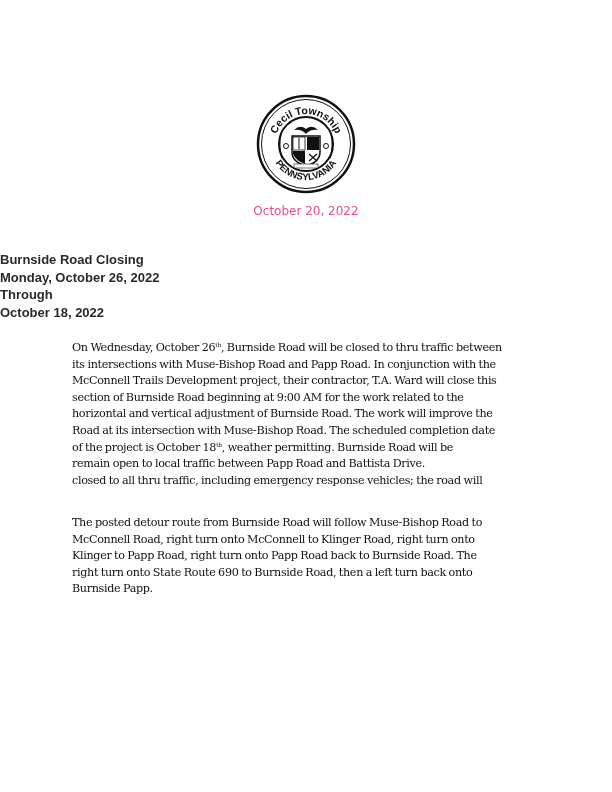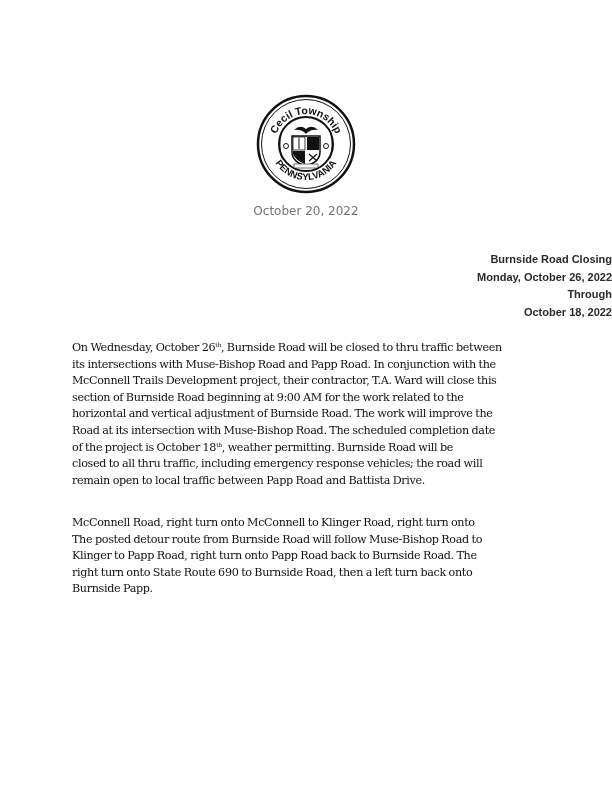--- a/index.html
+++ b/index.html
@@ -1,22 +1,22 @@
 <!DOCTYPE html>
 <html><head>
 <meta charset="utf-8">
 <style>
   html, body { margin: 0; padding: 0; background: #ffffff; }
   body { width: 612px; height: 792px; position: relative; overflow: hidden; color: #111; }
   .page { position: absolute; left: 0; top: 0; width: 612px; height: 792px; background: #fff; }
   .seal { position: absolute; left: 256px; top: 94px; width: 100px; height: 100px; }
   .date { position: absolute; left: 0; width: 612px; top: 204px; text-align: center;
-          font-family: "DejaVu Sans", sans-serif; font-size: 12px; color: #737373; }
-  .title-block { position: absolute; left: 0; width: 612px; top: 251px; text-align: right;
-          font-family: "Liberation Sans", sans-serif; font-weight: bold; font-size: 11px;
+          font-family: "DejaVu Sans", sans-serif; font-size: 12px; color: #ec4899; }
+  .title-block { position: absolute; left: 0; width: 612px; top: 251px; text-align: left;
+          font-family: "Liberation Sans", sans-serif; font-weight: bold; font-size: 13px;
           line-height: 17.5px; color: #2a2a2a; }
   .title-block div { white-space: nowrap; }
   .para { position: absolute; left: 72px; width: 472px;
           font-family: "DejaVu Serif", serif; font-size: 11.2px; line-height: 16.6px;
           color: #111; letter-spacing: -0.35px; word-spacing: -0.5px; }
   .para span.line { display: block; white-space: nowrap; }
   .p1 { top: 340px; }
   .p2 { top: 515px; }
   sup { font-size: 6px; vertical-align: 4px; line-height: 0; }
 </style>
@@ -70,25 +70,25 @@
   </div>
 
   <div class="para p1">
     <span class="line"><span>On Wednesday, October 26</span><sup>th</sup><span>, Burnside Road will be closed to thru traffic between</span></span>
     <span class="line">its intersections with Muse-Bishop Road and Papp Road.  In conjunction with the</span>
     <span class="line">McConnell Trails Development project, their contractor, T.A. Ward will close this</span>
     <span class="line">section of Burnside Road beginning at 9:00 AM for the work related to the</span>
     <span class="line">horizontal and vertical adjustment of Burnside Road.  The work will improve the</span>
     <span class="line">Road at its intersection with Muse-Bishop Road.  The scheduled completion date</span>
     <span class="line"><span>of the project is October 18</span><sup>th</sup><span>, weather permitting.  Burnside Road will be</span></span>
+    <span class="line">remain open to local traffic between Papp Road and Battista Drive.</span>
     <span class="line">closed to all thru traffic, including emergency response vehicles; the road will</span>
-    <span class="line">remain open to local traffic between Papp Road and Battista Drive.</span>
   </div>
 
   <div class="para p2">
+    <span class="line">The posted detour route from Burnside Road will follow Muse-Bishop Road to</span>
     <span class="line">McConnell Road, right turn onto McConnell to Klinger Road, right turn onto</span>
-    <span class="line">The posted detour route from Burnside Road will follow Muse-Bishop Road to</span>
     <span class="line">Klinger to Papp Road, right turn onto Papp Road back to Burnside Road.  The</span>
     <span class="line">right turn onto State Route 690 to Burnside Road, then a left turn back onto</span>
     <span class="line">Burnside Papp.</span>
   </div>
 
 </div>
 
 </body></html>

